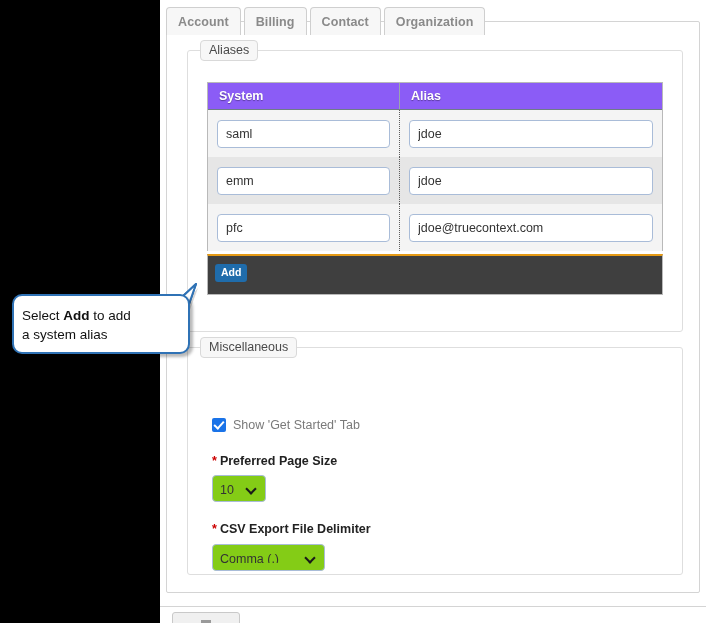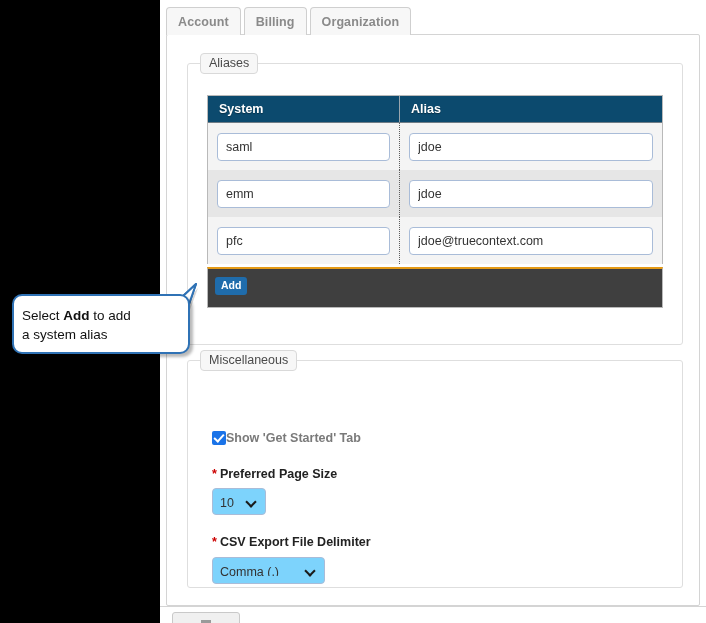--- a/index.html
+++ b/index.html
@@ -65,21 +65,21 @@
     content: "";
     position: absolute;
     left: 0; right: 0; bottom: -1px;
     height: 2px;
     background: #ffffff;
   }
 
   
   .content-panel {
     position: absolute;
-    left: 166px; top: 34px;
+    left: 166px; top: 21px;
     width: 534px; height: 572px;
     background: #ffffff;
     border: 1px solid #d4d4d4;
     border-radius: 2px;
   }
 
   
   .fieldset {
     position: absolute;
     background: #ffffff;
@@ -106,21 +106,21 @@
   .alias-table {
     position: absolute;
     left: 19px; top: 31px;
     width: 456px;
     border: 1px solid #b9b9b9;
     border-bottom: none;
   }
   .thead {
     display: flex;
     height: 27px;
-    background: #0c4a6e;
+    background: #8b5cf6;
     border-bottom: 1px solid #6f7c86;
     justify-content: center;
   }
   .th {
     font-size: 12.5px;
     font-weight: bold;
     color: #ffffff;
     display: flex;
     align-items: center;
     padding-left: 11px;
@@ -192,39 +192,39 @@
   .cbox::after {
     content: "";
     position: absolute;
     left: 4px; top: 1px;
     width: 4px; height: 8px;
     border: solid #ffffff;
     border-width: 0 2px 2px 0;
     transform: rotate(42deg);
   }
   .cb-label {
-    margin-left: 0;
-    font-size: 12.5px;
-    font-weight: bold;
+    margin-left: 7px;
+    font-size: 12.5px;
+    font-weight: normal;
     color: #7a7a7a;
     white-space: nowrap;
   }
 
   .fld-label {
     font-size: 12.5px;
     font-weight: bold;
     color: #222222;
     white-space: nowrap;
   }
   .req { color: #cc0000; font-weight: bold; margin-right: 3px; }
 
   .sel {
     border: 1px solid #a9bcd8;
     border-radius: 4px;
-    background: #7dd3fc;
+    background: #84cc16;
     height: 27px;
     font-size: 12.5px;
     color: #333333;
     padding: 7px 7px;
     font-family: "Liberation Sans", sans-serif;
     outline: none;
     -webkit-appearance: none;
     appearance: none;
     position: relative;
   }
@@ -308,20 +308,23 @@
   <div class="page-white"></div>
 
   <div class="tabstrip">
     <div class="tab">
         <span>Account</span>
       </div>
     <div class="tab">
         <span>Billing</span>
       </div>
     <div class="tab">
+        <span>Contact</span>
+      </div>
+    <div class="tab">
         <span>Organization</span>
       </div>
   </div>
 
   <div class="content-panel">
 
     <div class="fieldset" id="fs-aliases">
       <div class="legend">Aliases</div>
 
       <div class="alias-table">

